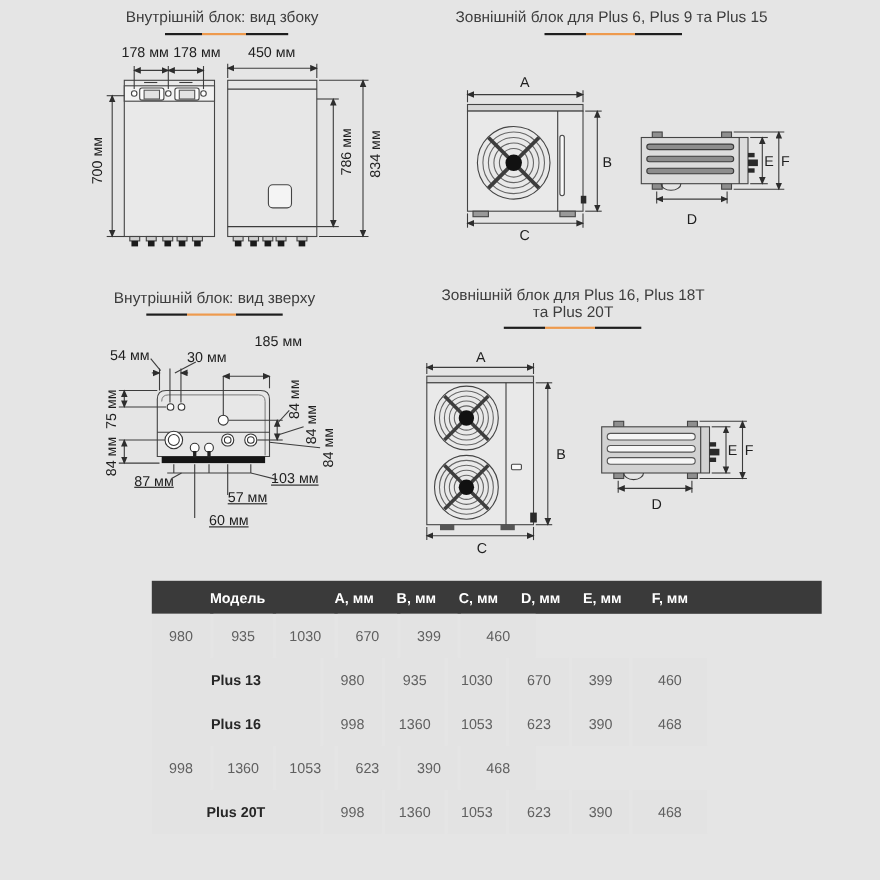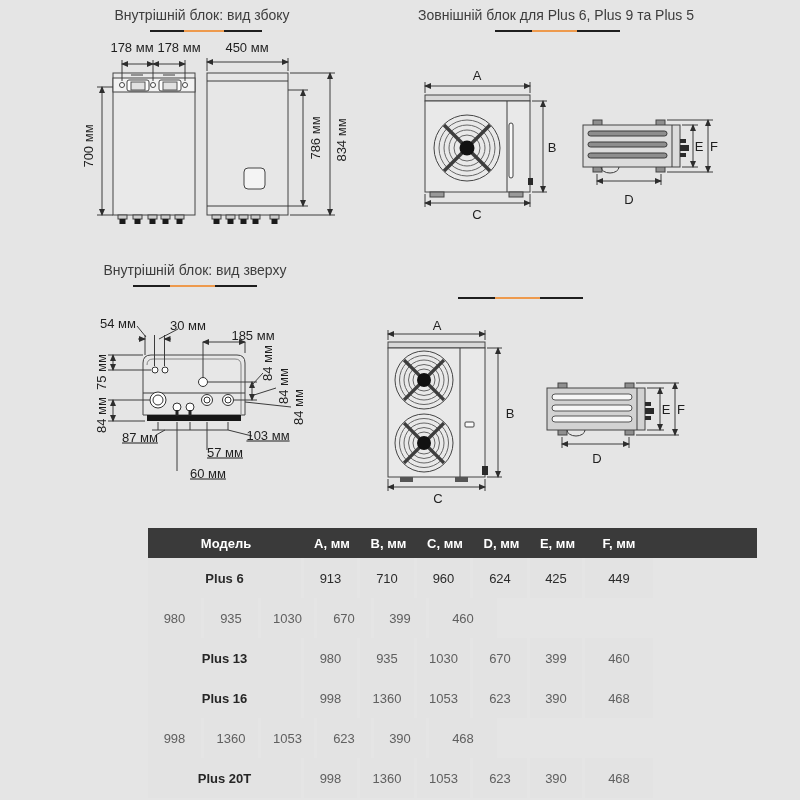--- a/index.html
+++ b/index.html
@@ -10,21 +10,21 @@
   .sec-title.wrap{white-space:normal;}
   .underline{position:absolute;height:2px;background:linear-gradient(to right,#1e1e1e 0 30%,#ee9a4d 30% 66%,#1e1e1e 66% 100%);}
   .dim{position:absolute;font-size:13px;color:#1f1f1f;white-space:nowrap;transform:translate(-50%,-50%);}
   .dim.v{transform:translate(-50%,-50%) rotate(-90deg);}
   .dim.u{text-decoration:underline;}
   .letter{position:absolute;font-size:13px;color:#1f1f1f;transform:translate(-50%,-50%);}
   svg{position:absolute;overflow:visible;}
   .ln{stroke:#3c3c3c;stroke-width:1;fill:none;}
   .thin{stroke:#6a6a6a;stroke-width:0.8;fill:none;}
   
-  #spec-table{position:absolute;left:148px;top:528px;width:609px;}
+  #spec-table{position:absolute;left:138px;top:528px;width:609px;}
   .thead{display:flex;background:#3a3a3a;height:30px;align-items:center;}
   .thead .cell{color:#ffffff;font-weight:bold;font-size:13px;text-align:center;}
   .trow{display:flex;height:40px;align-items:center;margin-top:0px;}
   .trow .cell{background:#e3e3e3;height:40px;display:flex;align-items:center;justify-content:center;font-size:13px;color:#606060;}
   .trow .cell.model{font-weight:bold;color:#262626;}
   .trow.hl .cell{color:#2b2b2b;}
   .cell{box-sizing:border-box;}
   .c0{width:153px;margin-right:3px;}
   .c1{width:53px;margin-right:3px;}
   .c2{width:54px;margin-right:3px;}
@@ -125,21 +125,21 @@
 
     <span class="dim" style="left:132px;top:47px;">178 мм</span>
     <span class="dim" style="left:179px;top:47px;">178 мм</span>
     <span class="dim" style="left:247px;top:47px;">450 мм</span>
     <span class="dim v" style="left:88px;top:146px;">700 мм</span>
     <span class="dim v" style="left:315px;top:138px;">786 мм</span>
     <span class="dim v" style="left:341px;top:140px;">834 мм</span>
   </div>
 
   <div class="sec" style="left:400px;top:0;width:400px;height:255px;">
-    <div class="sec-title" style="left:6px;top:8px;width:300px;">Зовнішній блок для Plus 6, Plus 9 та Plus 5</div>
+    <div class="sec-title" style="left:6px;top:8px;width:300px;">Зовнішній блок для Plus 6, Plus 9 та Plus 15</div>
     <div class="underline" style="left:95px;top:30px;width:125px;"></div>
 
     <svg style="left:5px;top:60px;" width="390" height="165" viewBox="0 0 390 165">
       <defs>
         <marker id="a2" markerWidth="8" markerHeight="8" refX="6" refY="3" orient="auto-start-reverse" markerUnits="userSpaceOnUse">
           <path d="M0,0 L7,3 L0,6 z" fill="#2d2d2d"></path>
         </marker>
       </defs>
 
       <g>
@@ -272,33 +272,37 @@
         <line class="ln" x1="198" y1="127" x2="198" y2="135"></line>
         <line class="ln" x1="135" y1="135" x2="126" y2="140"></line>
         <line class="ln" x1="198" y1="135" x2="222" y2="141"></line>
         <line class="ln" x1="177" y1="135" x2="177" y2="155"></line>
         <line class="ln" x1="147" y1="135" x2="147" y2="176"></line>
       </g>
     </svg>
 
     <span class="dim" style="left:118px;top:68px;">54 мм</span>
     <span class="dim" style="left:188px;top:70px;">30 мм</span>
-    <span class="dim" style="left:253px;top:80px;">185 мм</span>
+    <span class="dim" style="left:253px;top:55px;">185 мм</span>
     <span class="dim v" style="left:101px;top:117px;">75 мм</span>
     <span class="dim v" style="left:101px;top:160px;">84 мм</span>
     <span class="dim v" style="left:267px;top:108px;">84 мм</span>
     <span class="dim v" style="left:283px;top:131px;">84 мм</span>
     <span class="dim v" style="left:298px;top:152px;">84 мм</span>
     <span class="dim u" style="left:140px;top:182px;">87 мм</span>
     <span class="dim u" style="left:268px;top:180px;">103 мм</span>
     <span class="dim u" style="left:225px;top:197px;">57 мм</span>
     <span class="dim u" style="left:208px;top:218px;">60 мм</span>
   </div>
 
   <div class="sec" style="left:385px;top:255px;width:415px;height:273px;">
+    <div class="sec-title wrap" style="left:10px;top:6px;width:252px;">
+      <div>Зовнішній блок для Plus 16, Plus 18Т</div>
+      <div>та Plus 20Т</div>
+    </div>
     <div class="underline" style="left:73px;top:42px;width:125px;"></div>
 
     <svg style="left:0;top:55px;" width="415" height="215" viewBox="0 0 415 215">
       <defs>
         <marker id="a4" markerWidth="8" markerHeight="8" refX="6" refY="3" orient="auto-start-reverse" markerUnits="userSpaceOnUse">
           <path d="M0,0 L7,3 L0,6 z" fill="#2d2d2d"></path>
         </marker>
       </defs>
 
       <g>
@@ -380,29 +384,20 @@
   <div id="spec-table">
     <div class="thead">
       <span class="cell c0">Модель</span>
       <span class="cell c1">A, мм</span>
       <span class="cell c2">B, мм</span>
       <span class="cell c3">C, мм</span>
       <span class="cell c4">D, мм</span>
       <span class="cell c5">E, мм</span>
       <span class="cell c6">F, мм</span>
     </div>
-    <div class="trow hl">
-      <span class="cell model c0">Plus 6</span>
-      <span class="cell c1">913</span>
-      <span class="cell c2">710</span>
-      <span class="cell c3">960</span>
-      <span class="cell c4">624</span>
-      <span class="cell c5">425</span>
-      <span class="cell c6">449</span>
-    </div>
     <div class="trow">
       <span class="cell c1">980</span>
       <span class="cell c2">935</span>
       <span class="cell c3">1030</span>
       <span class="cell c4">670</span>
       <span class="cell c5">399</span>
       <span class="cell c6">460</span>
     </div>
     <div class="trow">
       <span class="cell model c0">Plus 13</span>

